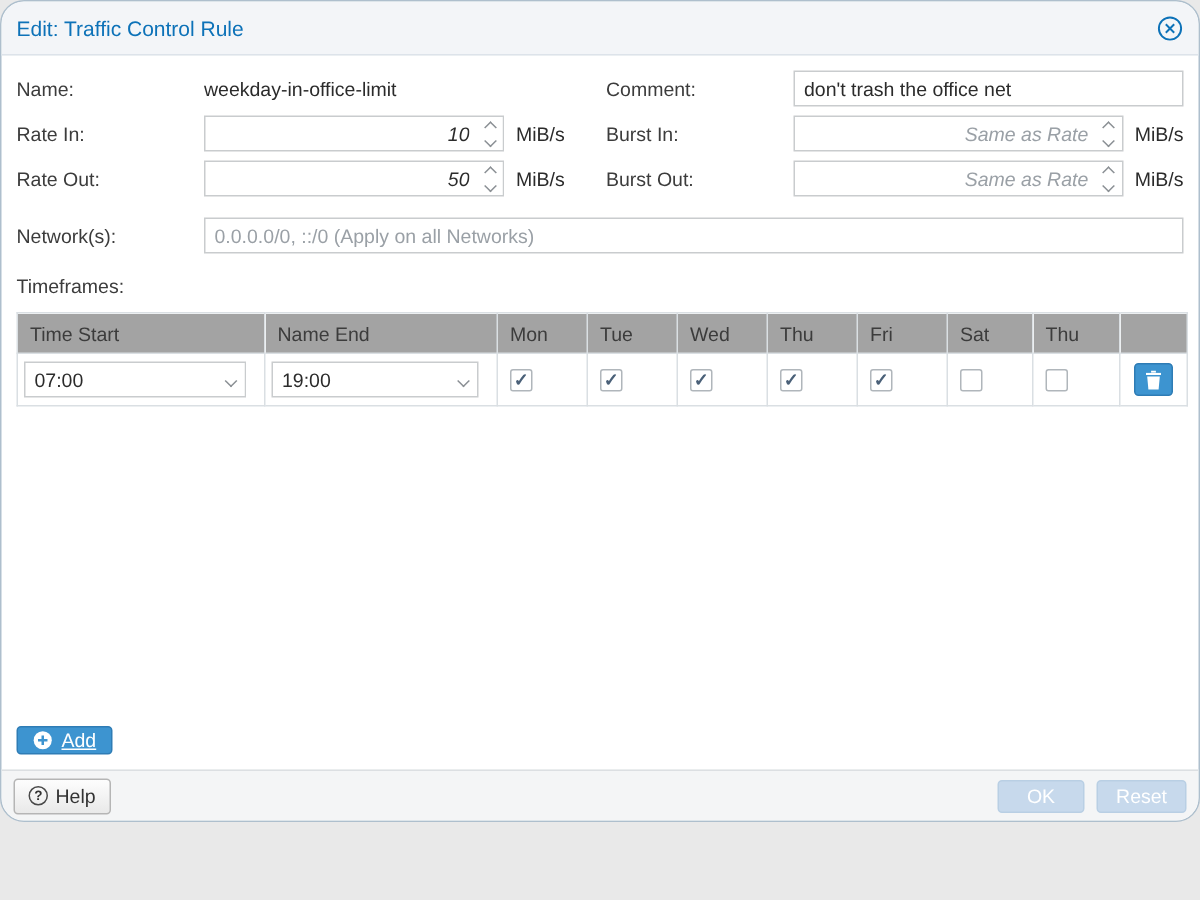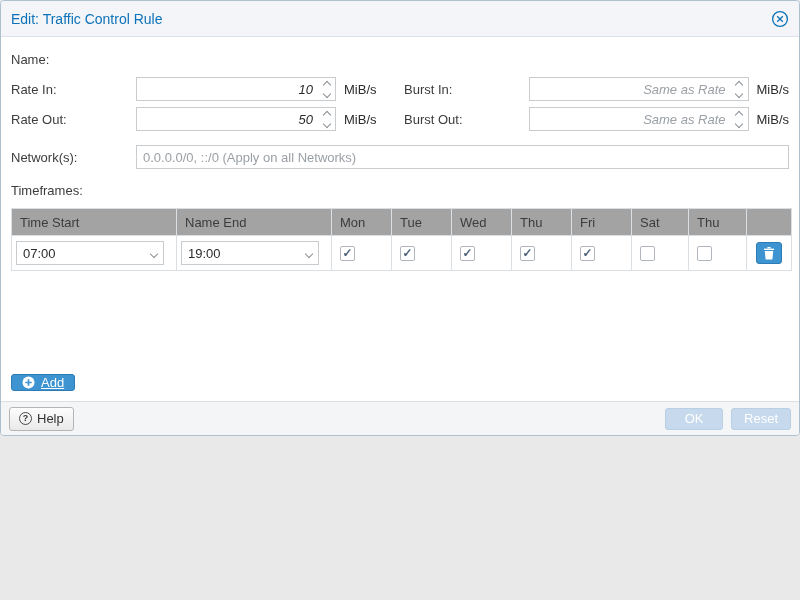--- a/index.html
+++ b/index.html
@@ -6,23 +6,23 @@
   html, body {
     margin: 0; padding: 0;
     width: 800px; height: 600px;
     background: #e9e9e9;
     font-family: "Liberation Sans", sans-serif;
     font-size: 13px;
     color: #2b2b2b;
     overflow: hidden;
   }
   .window {
-    width: 800px; height: 436px;
+    width: 800px; height: 548px;
     border: 1px solid #aebfcd;
-    border-radius: 4px;
+    border-radius: 16px;
     display: flex; flex-direction: column;
     background: #fff;
     overflow: hidden;
   }
   .titlebar {
     flex: 0 0 36px;
     background: #f3f5f8;
     border-bottom: 1px solid #dde3ea;
     display: flex; align-items: center;
     padding: 0 10px;
@@ -160,20 +160,27 @@
         <path d="M6.2 6.2 L11.8 11.8 M11.8 6.2 L6.2 11.8" stroke-width="1.3"></path>
       </svg>
     </button>
   </div>
 
   <div class="body">
 
     <div class="formrow">
       <div class="field">
         <label>Name:</label>
+        <span class="name-value">weekday-in-office-limit</span>
+      </div>
+      <div class="field">
+        <label>Comment:</label>
+        <div class="numwrap flex1">
+          <input class="tin" value="don't trash the office net" style="">
+        </div>
       </div>
     </div>
 
     <div class="formrow">
       <div class="field">
         <label>Rate In:</label>
         <div class="numwrap w200">
           <input class="tin right" value="10" style="">
           <span class="spinner">
             <i class="chev up"></i>

